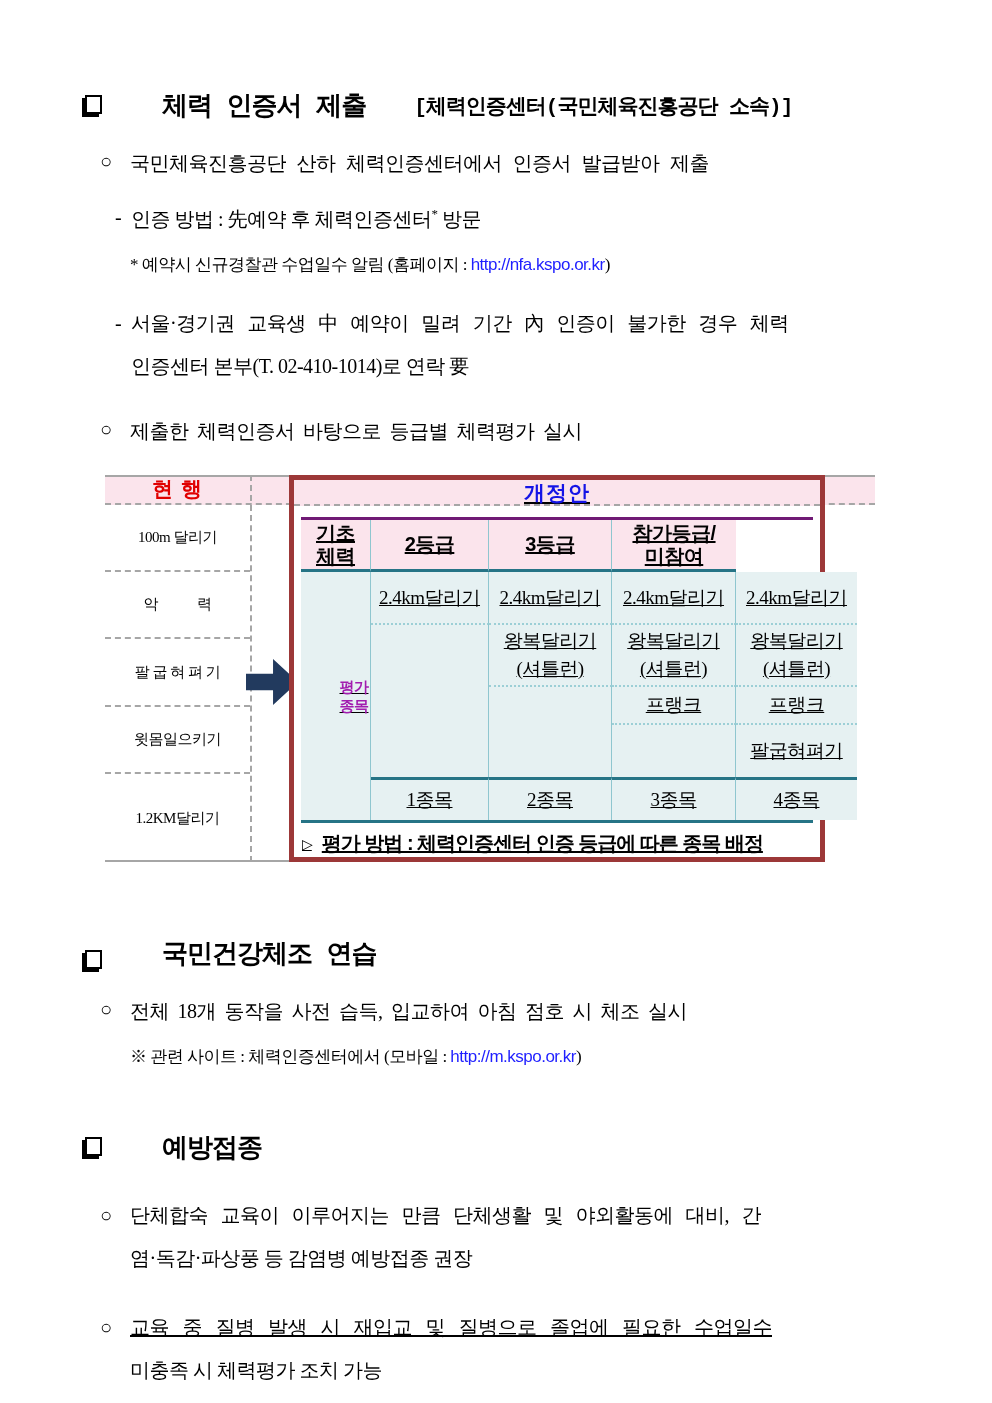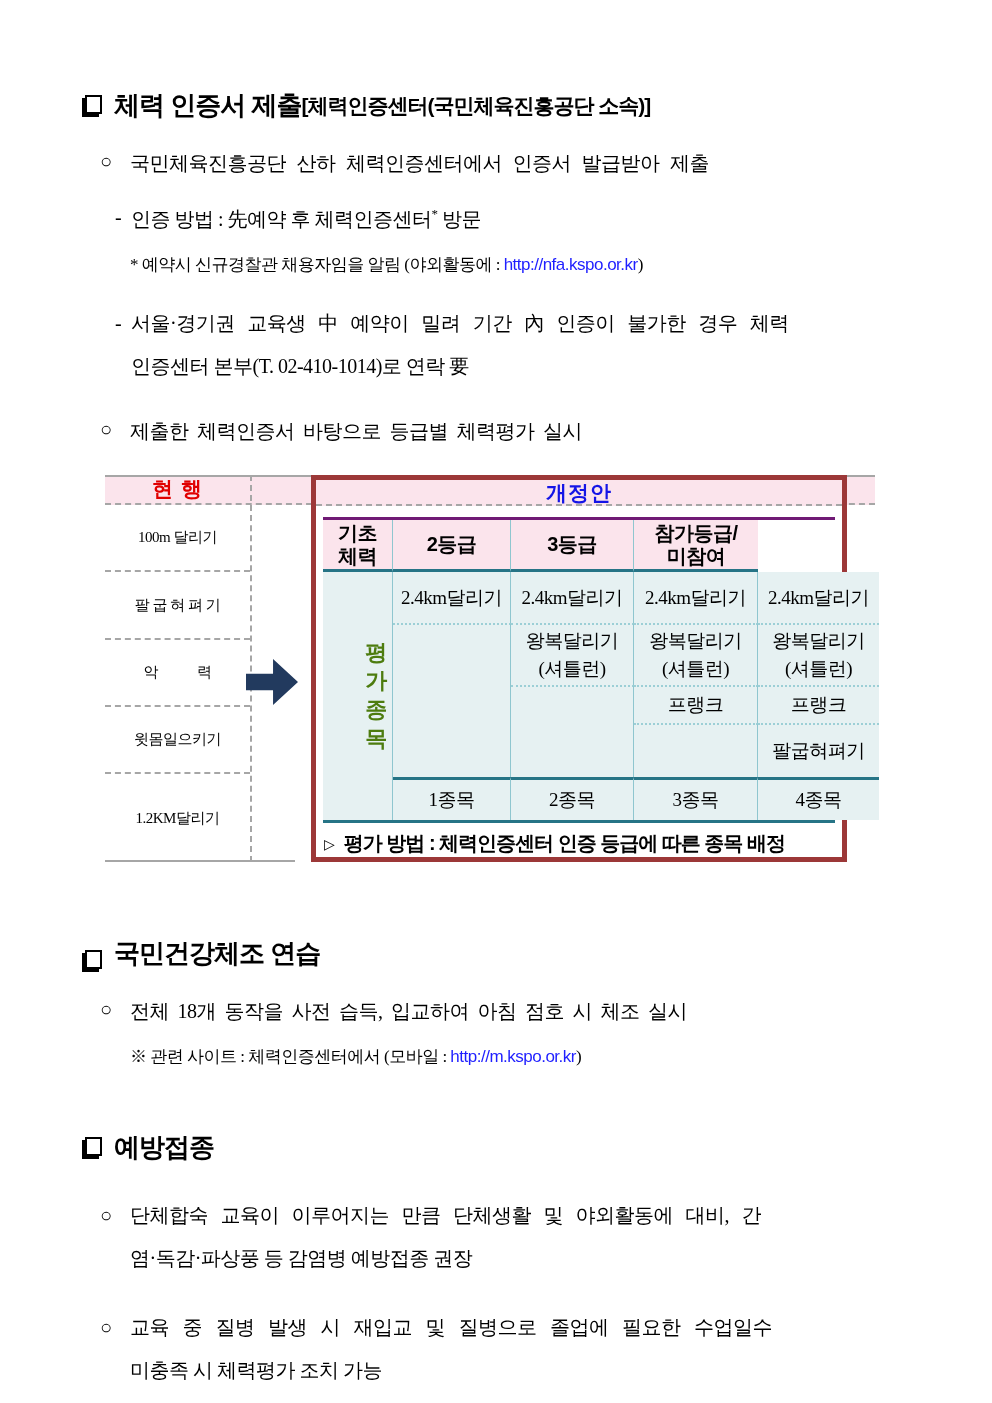--- a/index.html
+++ b/index.html
@@ -1,22 +1,22 @@
 <!DOCTYPE html>
 <html><head>
 <meta charset="utf-8">
 <style>
   * { margin:0; padding:0; box-sizing:border-box; }
   html,body { width:992px; height:1403px; background:#ffffff; overflow:hidden;
     font-family:"Liberation Serif","DejaVu Serif",serif; color:#000; }
   .page { position:relative; width:992px; height:1403px; padding:88px 85px 0 85px; }
 
   
-  .heading { display:flex; align-items:center; font-family:Liberation Sans, sans-serif;
-    font-weight:bold; font-size:26px; letter-spacing:-1px; }
+  .heading { display:flex; align-items:center; font-family:Liberation Mono, monospace;
+    font-weight:bold; font-size:26px; letter-spacing:-1px;gap:48px; }
   .box-glyph { display:inline-block; width:17px; height:19px; border:2px solid #000;
     box-shadow:-3px 3px 0 #000; background:#fff; margin-right:12px; margin-bottom:2px; }
   .heading .bracket { font-size:21px; letter-spacing:-1px; }
 
   
   .line { display:flex; align-items:flex-start; font-size:20px; letter-spacing:-0.5px; }
   .marker { flex:0 0 30px; }
   .marker.dash { flex:0 0 16px; }
   .l1 { margin-left:15px; }
   .l2 { margin-left:30px; }
@@ -33,41 +33,41 @@
     font-family:"Liberation Sans","DejaVu Sans",sans-serif; letter-spacing:1px; }
   .left-col { position:absolute; left:0; top:30px; width:145px; height:357px; }
   .left-row { width:145px; display:flex; align-items:center; justify-content:center;
     border-bottom:2px dashed #a6a6a6; font-size:15px; white-space:pre; letter-spacing:-0.5px; }
   .left-row:last-child { border-bottom:none; }
   .v-dash { position:absolute; left:145px; top:0; width:0; height:387px; border-left:2px dashed #a6a6a6; }
   .left-bottom { position:absolute; left:0; bottom:0; width:190px; border-top:2px solid #a6a6a6; }
   .arrow { position:absolute; left:141px; top:184px; width:52px; height:46px; background:#223a5e;
     clip-path:polygon(0 32%, 52% 32%, 52% 0, 100% 50%, 52% 100%, 52% 68%, 0 68%); }
 
-  .rev-box { position:absolute; left:206px; top:0; width:536px; height:387px;
-    border:5px solid #9c3838; background:#ffffff; }
+  .rev-box { position:absolute; left:184px; top:0; width:536px; height:387px;
+    border:5px solid #9c3838; background:#ffffff;text-decoration:underline; }
   .rev-band { width:100%; height:26px; background:#fbe4ec; border-bottom:2px dashed #a6a6a6;
     text-align:center; line-height:25px; color:#1414e6; font-weight:bold; font-size:21px;
     font-family:"Liberation Sans","DejaVu Sans",sans-serif; letter-spacing:1px; }
   .rev-table { display:grid; margin:11px 7px 0 7px;
     grid-template-columns:70px 118px 123px 124px 121px;
     grid-template-rows:52px 51px 62px 38px 54px 43px;
     border-top:3px solid #701a75; border-bottom:3px solid #267486;
     font-size:19px; letter-spacing:-0.5px; }
   .cell { display:flex; align-items:center; justify-content:center; text-align:center;
     border-right:1px solid #8fc6cf; background:#e6f1f2; }
   .cell.lastc { border-right:none; }
   .cell.th { background:#fbe4ec; font-weight:bold;
     font-family:"Liberation Sans","DejaVu Sans",sans-serif; border-bottom:3px solid #267486;
     white-space:pre-line; line-height:1.15; font-size:20px; }
   .cell.pre { white-space:pre-line; line-height:1.45; }
   .cell.dotted { border-top:2px dotted #9ccfd6; }
   .cell.thick { border-top:3px solid #267486; }
-  .cell.rowlabel { grid-column:1; grid-row:2/7; color:#4d7c0f; font-weight:bold;
-    font-family:"Liberation Sans","DejaVu Sans",sans-serif; white-space:pre-line; line-height:1.3; font-size:22px;padding-left:37px; }
+  .cell.rowlabel { grid-column:1; grid-row:2/7; color:#a21caf; font-weight:bold;
+    font-family:"Liberation Sans","DejaVu Sans",sans-serif; white-space:pre-line; line-height:1.3; font-size:15px;padding-left:37px; }
   .rev-footer { display:flex; align-items:center; margin:7px 6px 0 8px; font-weight:bold;
     font-family:"Liberation Sans","DejaVu Sans",sans-serif; font-size:20px; letter-spacing:-1px; }
   .rev-footer .tri { font-size:14px; margin-right:10px; font-weight:normal; }
 
   
   .mt1 { margin-top:27px; } .mt2 { margin-top:29px; } .mt3 { margin-top:20px; }
   .mt4 { margin-top:26px; } .mt5 { margin-top:10px; } .mt6 { margin-top:30px; }
   .sec2 { margin-top:74px;align-items:flex-end; } .sec3 { margin-top:62px; }
   .lh-wide { line-height:43px; }
   sup { font-size:13px; }
@@ -87,21 +87,21 @@
     <span class="marker">○</span>
     <span class="ws6">국민체육진흥공단 산하 체력인증센터에서 인증서 발급받아 제출</span>
   </div>
 
   <div class="line l2 mt2">
     <span class="marker dash">-</span>
     <span><span>인증 방법 : 先예약 후 체력인증센터</span><sup>*</sup><span> 방문</span></span>
   </div>
 
   <div class="line note mt3" style="margin-left:45px;">
-    <span><span>* 예약시 신규경찰관 채용자임을 알림 (야외활동에 : </span><a class="link">http://nfa.kspo.or.kr</a><span>)</span></span>
+    <span><span>* 예약시 신규경찰관 수업일수 알림 (홈페이지 : </span><a class="link">http://nfa.kspo.or.kr</a><span>)</span></span>
   </div>
 
   <div class="line l2 mt4 lh-wide">
     <span class="marker dash">-</span>
     <span>
       <span class="ws8" style="display:block;">서울·경기권 교육생 中 예약이 밀려 기간 內 인증이 불가한 경우 체력</span>
       <span style="display:block;">인증센터 본부(T. 02-410-1014)로 연락 要</span>
     </span>
   </div>
 
@@ -109,22 +109,22 @@
     <span class="marker">○</span>
     <span class="ws4">제출한 체력인증서 바탕으로 등급별 체력평가 실시</span>
   </div>
 
   <div class="figure" style="margin-left:20px;">
     <div class="band"></div>
     <div class="cur-header">현 행</div>
 
     <div class="left-col">
       <div class="left-row" style="height:67px;">100m 달리기</div>
+      <div class="left-row" style="height:67px;">악            력</div>
       <div class="left-row" style="height:68px;">팔 굽 혀 펴 기</div>
-      <div class="left-row" style="height:67px;">악            력</div>
       <div class="left-row" style="height:67px;text-align:right;">윗몸일으키기</div>
       <div class="left-row" style="height:88px;">1.2KM달리기</div>
     </div>
     <div class="v-dash"></div>
     <div class="left-bottom"></div>
     <div class="arrow"></div>
 
     <div class="rev-box">
       <div class="rev-band">개정안</div>
 
@@ -198,21 +198,21 @@
     <span class="marker">○</span>
     <span>
       <span class="ws8" style="display:block;">단체합숙 교육이 이루어지는 만큼 단체생활 및 야외활동에 대비, 간</span>
       <span style="display:block;">염·독감·파상풍 등 감염병 예방접종 권장</span>
     </span>
   </div>
 
   <div class="line l1 mt4 lh-wide">
     <span class="marker">○</span>
     <span>
-      <span class="ws9" style="display:block;">교육 중 질병 발생 시 재입교 및 질병으로 졸업에 필요한 수업일수</span>
+      <span class="ws9" style="display:block;text-decoration:underline;">교육 중 질병 발생 시 재입교 및 질병으로 졸업에 필요한 수업일수</span>
       <span style="display:block;">미충족 시 체력평가 조치 가능</span>
     </span>
   </div>
 
   <div class="line note mt5" style="margin-left:45px;">
     <span>※ 교칙 제32조(직권·자진퇴교), 제33조(추가·차기입교), 제40조(졸업의 요건)</span>
   </div>
 
 </div>
 

